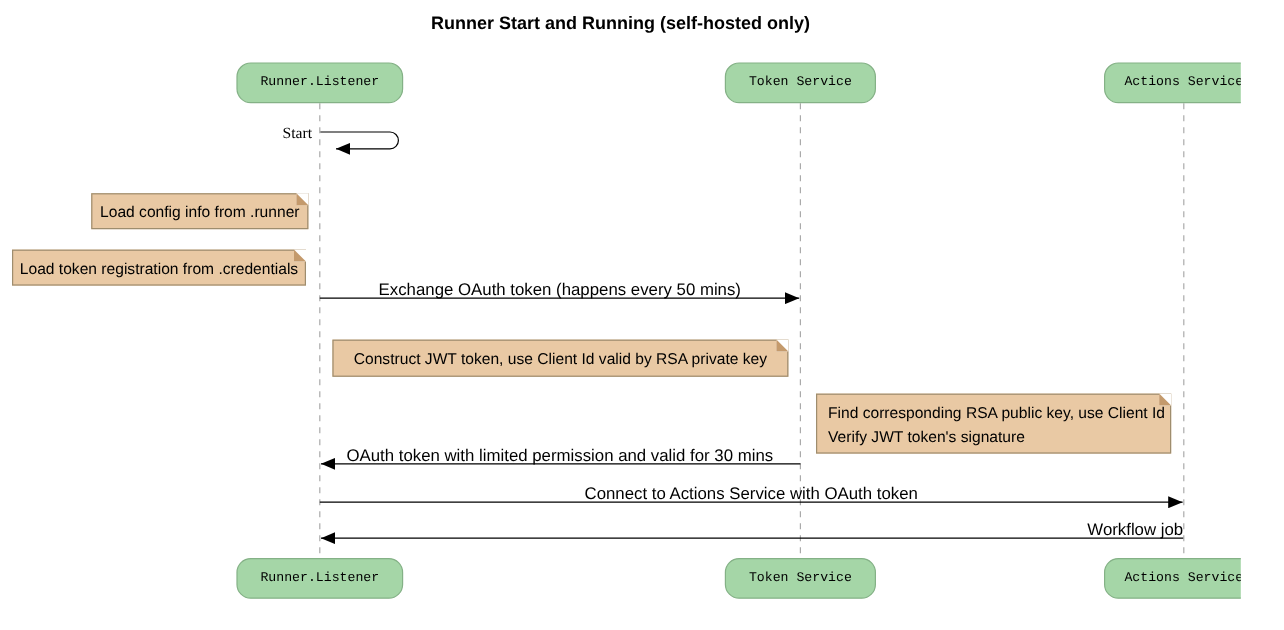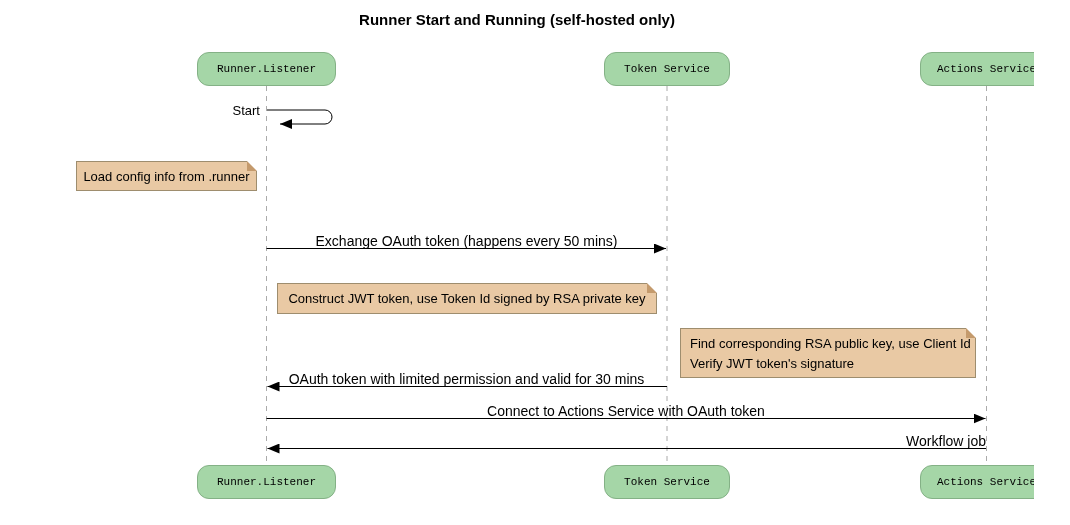--- a/index.html
+++ b/index.html
@@ -33,21 +33,21 @@
     content:"";position:absolute;top:-1px;right:-1px;width:0;height:0;
     border-top:10px solid #fff;
     border-left:10px solid var(--note-fold,#c49a6c);
   }
   .note.center{display:flex;align-items:center;justify-content:center;}
   .note.multiline{padding:5px 9px;line-height:20px;text-align:left;}
   .msg-label{
     position:absolute;z-index:2;font-size:14px;text-align:center;white-space:nowrap;
   }
   .self-label{
-    position:absolute;z-index:2;font-size:13px;text-align:right;white-space:nowrap;
+    position:absolute;z-index:2;font-size:13px;text-align:right;white-space:nowrap;font-family:Liberation Serif, serif;
   }
 </style>
 </head>
 <body>
 
 <div class="canvas">
 
   <div class="title">Runner Start and Running (self-hosted only)</div>
 
   <svg class="wires" width="1070" height="525" viewBox="0 0 1070 525">
@@ -77,19 +77,20 @@
   <div class="participant" style="left:604px;top:465px;width:126px;">Token Service</div>
   <div class="participant" style="left:920px;top:465px;width:133px;">Actions Service</div>
 
   <div class="self-label" style="left:150px;top:103px;width:110px;">Start</div>
   <div class="msg-label" style="left:266px;top:233px;width:401px;">Exchange OAuth token (happens every 50 mins)</div>
   <div class="msg-label" style="left:266px;top:371px;width:401px;">OAuth token with limited permission and valid for 30 mins</div>
   <div class="msg-label" style="left:266px;top:403px;width:720px;">Connect to Actions Service with OAuth token</div>
   <div class="msg-label" style="left:266px;top:433px;width:720px;text-align:right;">Workflow job</div>
 
   <div class="note center" style="left:76px;top:141px;width:181px;height:30px;">Load config info from .runner</div>
-  <div class="note center" style="left:277px;top:263px;width:380px;height:31px;">Construct JWT token, use Token Id signed by RSA private key</div>
+  <div class="note center" style="left:10px;top:188px;width:245px;height:30px;">Load token registration from .credentials</div>
+  <div class="note center" style="left:277px;top:263px;width:380px;height:31px;">Construct JWT token, use Client Id valid by RSA private key</div>
   <div class="note multiline" style="left:680px;top:308px;width:296px;height:50px;">
     <div>Find corresponding RSA public key, use Client Id</div>
     <div>Verify JWT token's signature</div>
   </div>
 
 </div>
 
 </body></html>

